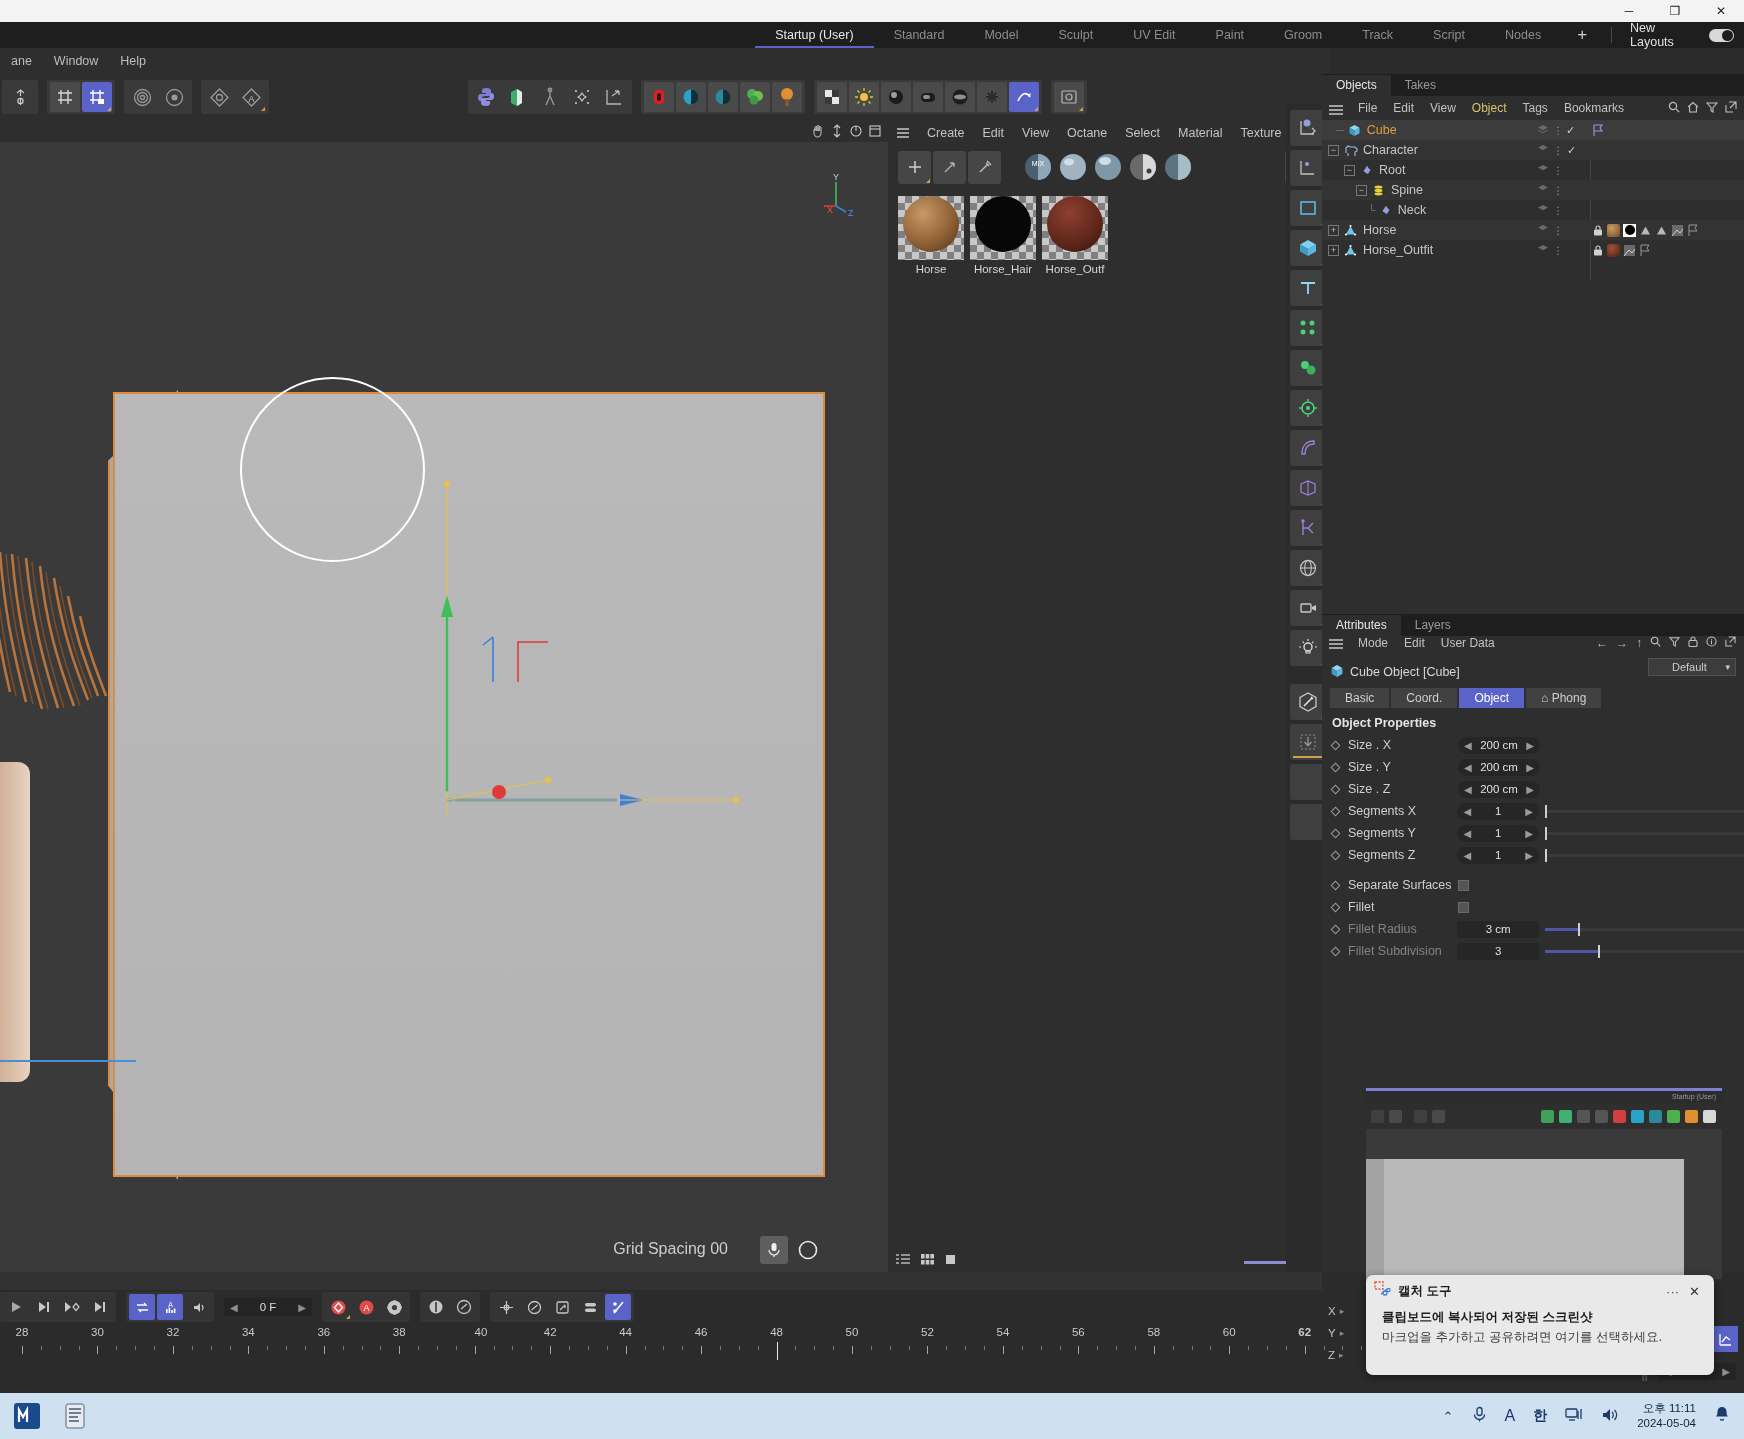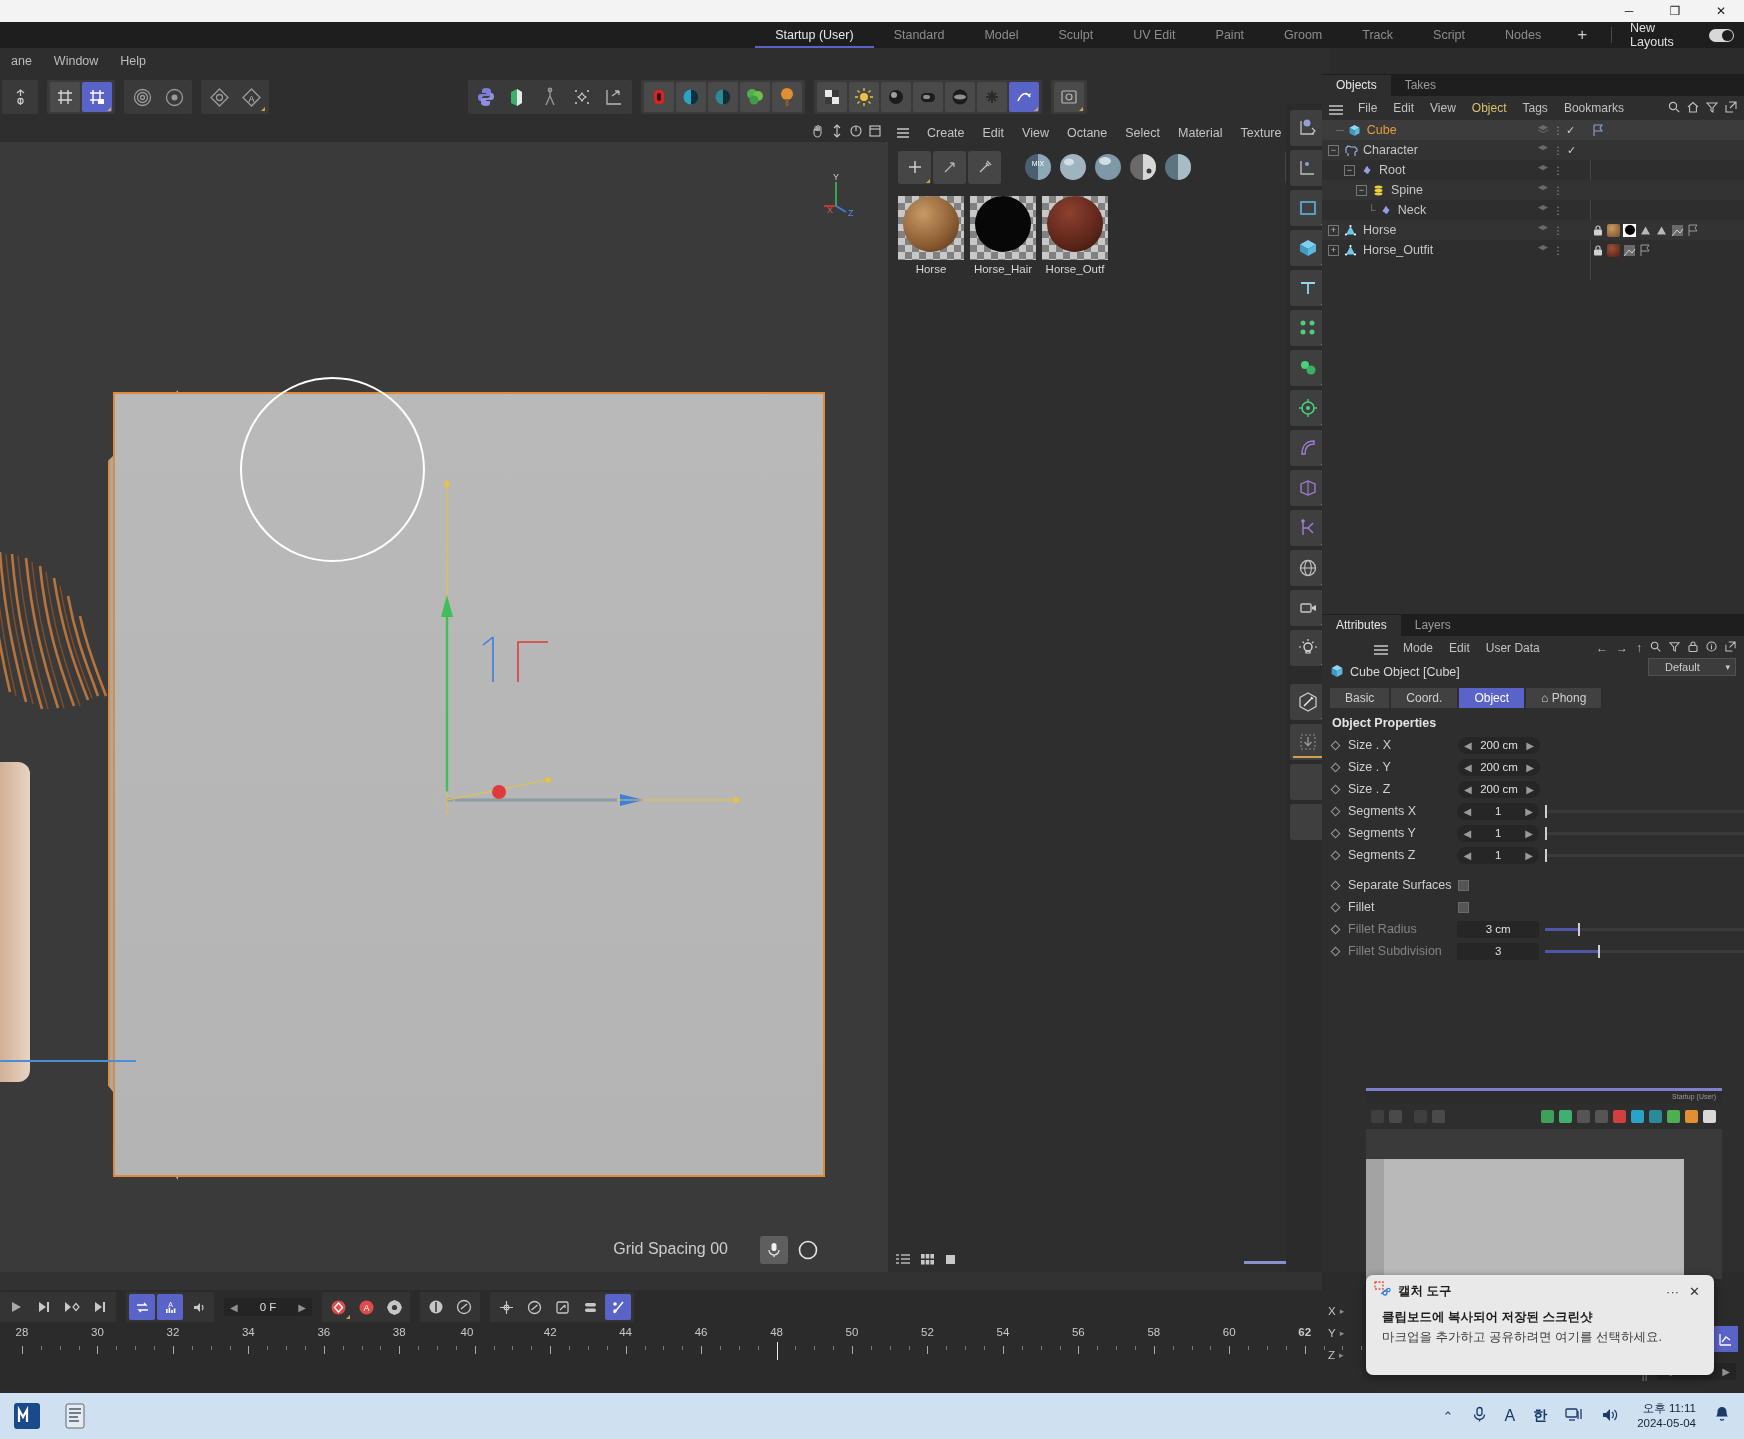--- a/index.html
+++ b/index.html
@@ -136,29 +136,29 @@
   .o-name { }
   .o-name.orange { color:#e39c3c; }
   .o-ctrl { position:absolute; left:215px; display:flex; align-items:center; gap:4px;}
   .o-tags { position:absolute; left:270px; display:flex; align-items:center; gap:3px;}
   .obj-divider{ position:absolute; left:268px; top:46px; width:1px; height:160px;
     background:#444; }
 
   
   #attrpanel { position:absolute; left:1322px; top:614px; width:422px; height:658px;
     background:#2e2e2e; }
-  .attr-menu { height:24px; display:flex; align-items:center;padding-left:45px; }
+  .attr-menu { height:24px; display:flex; align-items:flex-start; }
   .am { font-size:12px; color:#c2c2c2; padding:0 8px; }
   .am-icons { margin-left:auto; display:flex; gap:8px; padding-right:8px; color:#bdbdbd;
     font-size:12px;}
   #attr-title { height:24px; display:flex; align-items:center; padding-left:8px;
     font-size:12.5px; color:#d8d8d8; }
   #attr-preset { position:absolute; right:8px; top:44px; width:88px; height:18px;
     background:#3c3c3c; border:1px solid #515151; font-size:11px; color:#ccc;
-    display:flex; align-items:center; padding-left:16px; }
+    display:flex; align-items:center; padding-left:23px; }
   #attr-preset:after{ content:"\25BE"; position:absolute; right:5px; font-size:9px; }
   #attr-tabs { display:flex; align-items:center; margin:4px 0 0 8px; }
   .atab { font-size:12px; color:#cfcfcf; padding:3px 15px; background:#414141;
     margin-right:2px; }
   .atab.active { background:#5a63c8; color:#fff; }
   .attr-h { font-size:12.5px; color:#e4e4e4; font-weight:bold; padding:8px 0 4px 10px; }
   .prow { height:22px; display:flex; align-items:center; padding-left:10px;
     font-size:12.5px; color:#cfcfcf; position:relative; }
   .prow.dim { color:#838383; }
   .diamond { width:7px;height:7px; border:1px solid #9a9a9a; transform:rotate(45deg);
@@ -1345,21 +1345,21 @@
 </div>
 
 <div id="ruler">
   <div id="ruler-labels">
       <div class="rtick-lbl" style="left: 22px;">28</div>
       <div class="rtick-lbl" style="left: 97.4545px;">30</div>
       <div class="rtick-lbl" style="left: 172.909px;">32</div>
       <div class="rtick-lbl" style="left: 248.364px;">34</div>
       <div class="rtick-lbl" style="left: 323.818px;">36</div>
       <div class="rtick-lbl" style="left: 399.273px;">38</div>
-      <div class="rtick-lbl" style="left: 467px;">40</div>
+      <div class="rtick-lbl" style="left: 481px;">40</div>
       <div class="rtick-lbl" style="left: 550.182px;">42</div>
       <div class="rtick-lbl" style="left: 625.636px;">44</div>
       <div class="rtick-lbl" style="left: 701.091px;">46</div>
       <div class="rtick-lbl" style="left: 776.545px;">48</div>
       <div class="rtick-lbl" style="left: 852px;">50</div>
       <div class="rtick-lbl" style="left: 927.455px;">52</div>
       <div class="rtick-lbl" style="left: 1002.91px;">54</div>
       <div class="rtick-lbl" style="left: 1078.36px;">56</div>
       <div class="rtick-lbl" style="left: 1153.82px;">58</div>
       <div class="rtick-lbl" style="left: 1229.27px;">60</div>

